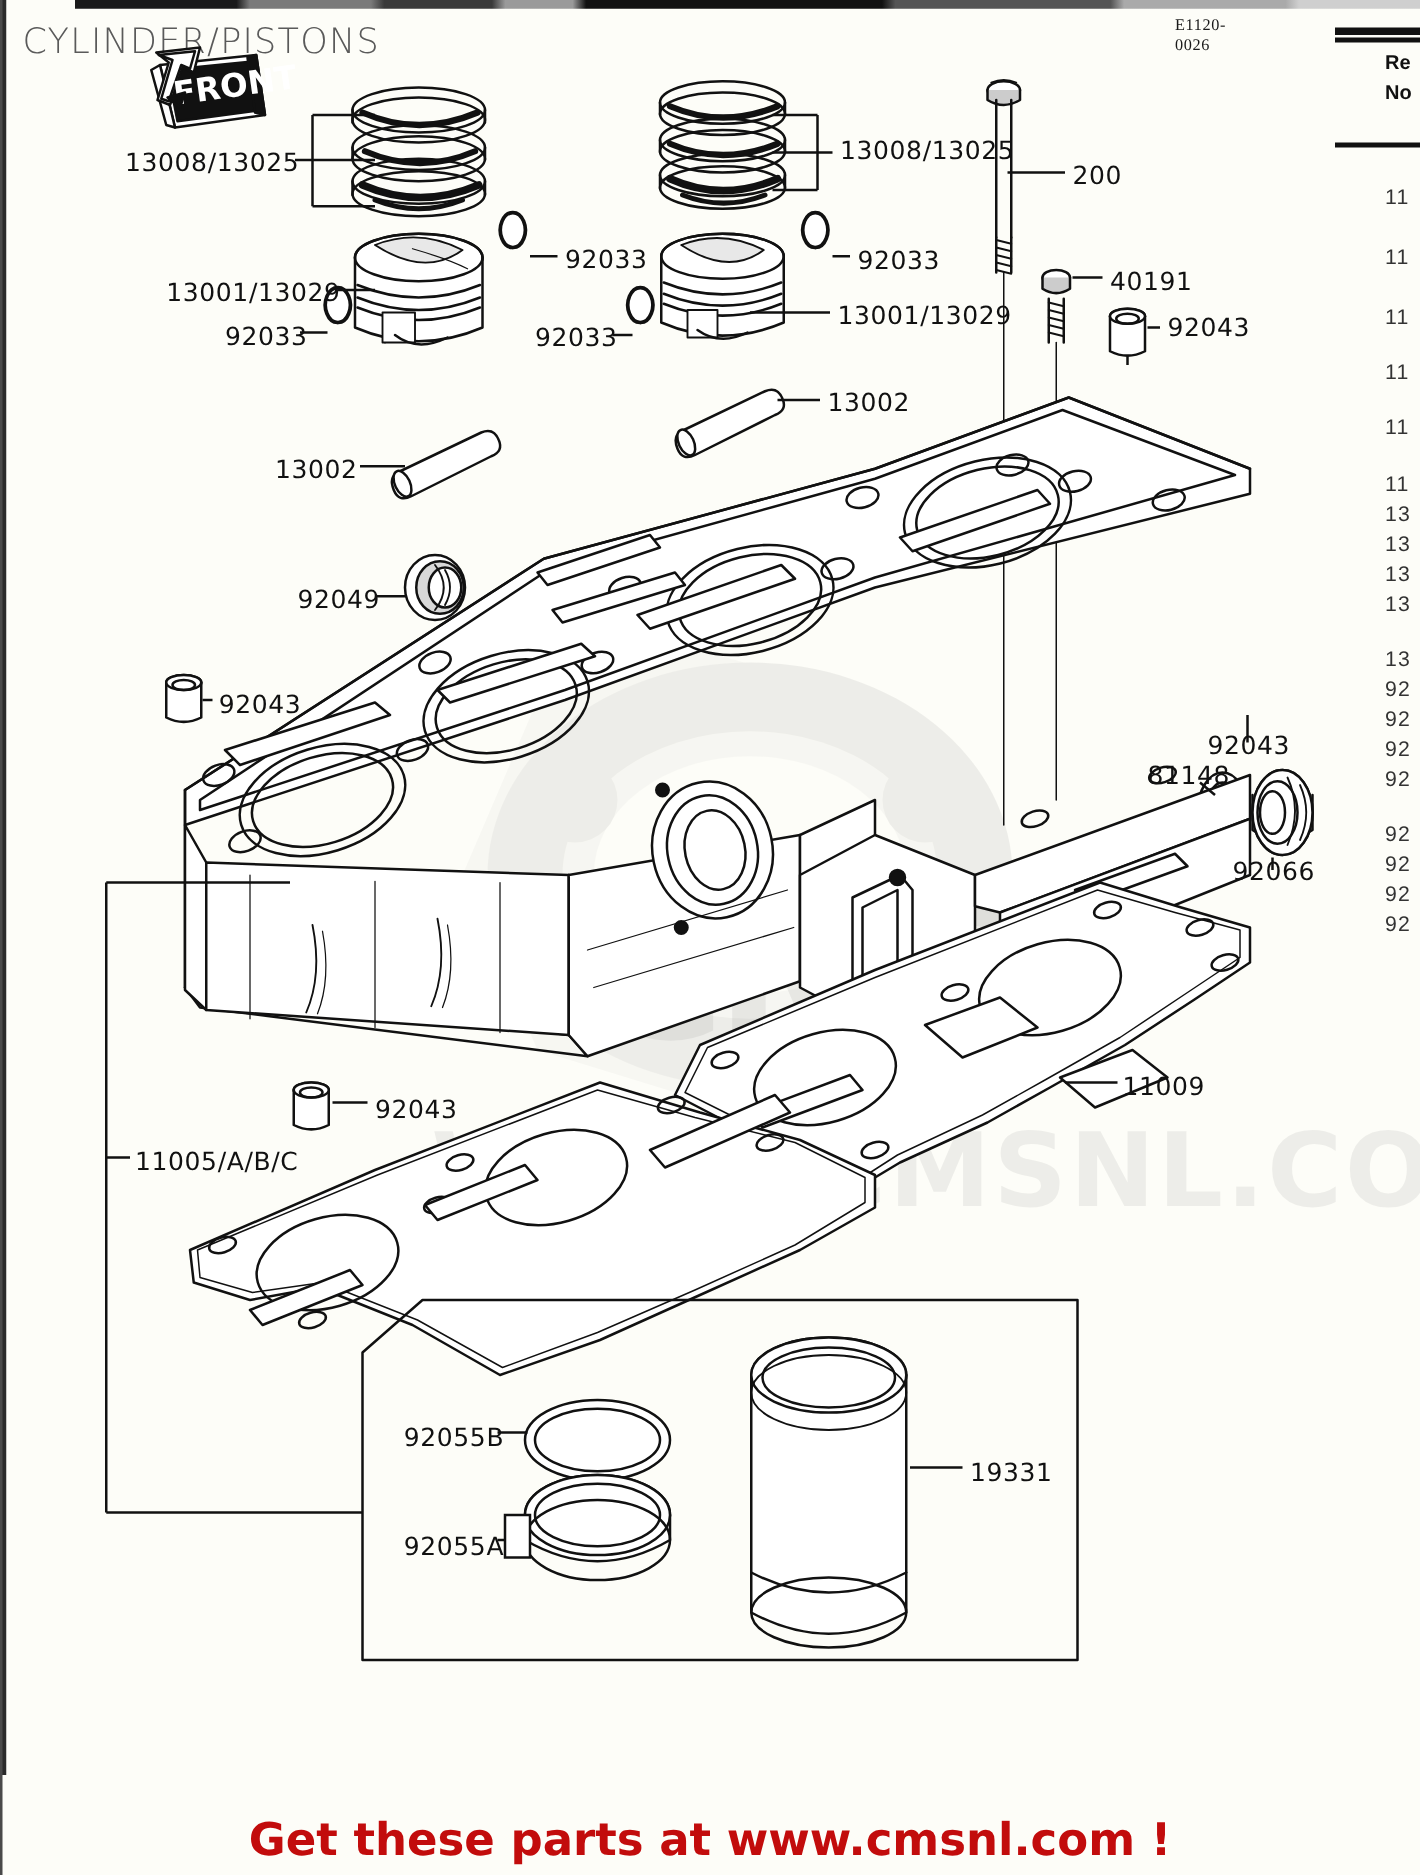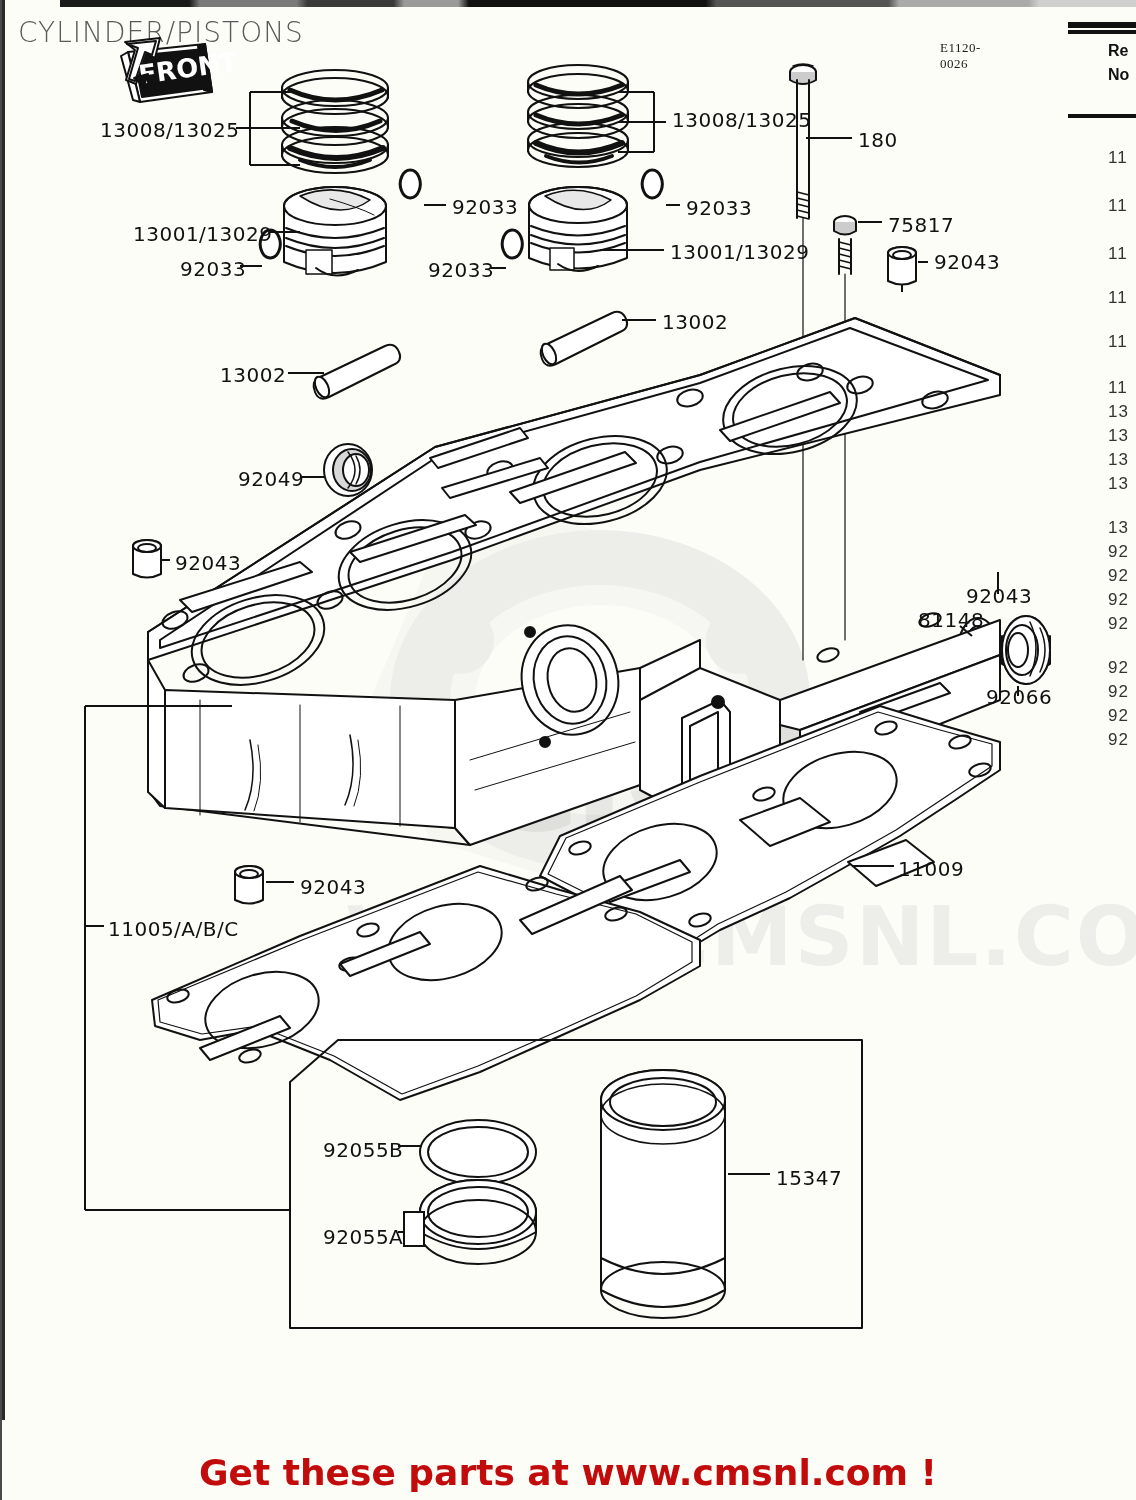--- a/index.html
+++ b/index.html
@@ -11,21 +11,21 @@
   #sheet{position:absolute;left:0;top:0;width:928px;height:1500px;}
   .topbar{position:absolute;left:60px;top:0px;width:1076px;height:7px;
           background:linear-gradient(90deg,#1a1a1a 0%,#1a1a1a 12%,#7a7a7a 13%,#7a7a7a 22%,#3a3a3a 23%,#3a3a3a 31%,#9a9a9a 32%,#9a9a9a 37%,#111 38%,#111 60%,#555 61%,#555 77%,#aaa 78%,#aaa 90%,#cfcfcf 91%,#cfcfcf 100%);}
   .topbar2{position:absolute;left:1068px;top:22px;width:68px;height:6px;background:#111;}
   .leftedge{position:absolute;left:0px;top:0px;width:5px;height:1420px;background:#2a2a2a;}
   .leftedge2{position:absolute;left:0px;top:0px;width:2px;height:1500px;background:#4a4a4a;}
 
   .title{position:absolute;left:18px;top:16px;font-size:28px;letter-spacing:1px;color:#5a5a5a;
          font-family:"DejaVu Sans", sans-serif;font-weight:300;}
   .refcode{position:absolute;left:940px;top:12px;font-size:13px;color:#1a1a1a;
-           font-family:"Liberation Serif", serif;letter-spacing:0.5px;margin-top:28px;}
+           font-family:"Liberation Serif", serif;letter-spacing:0.5px;}
 
   
   .rpanel{position:absolute;left:1068px;top:30px;width:68px;height:720px;}
   .rpanel .rule{position:absolute;left:0;width:68px;height:4px;background:#111;}
   .rpanel .hdr{position:absolute;left:40px;font-weight:bold;font-size:16px;color:#111;}
   .rpanel .num{position:absolute;left:40px;font-size:17px;color:#333;letter-spacing:1px;}
 
   
   .promo{position:absolute;left:0;top:1452px;width:1136px;text-align:center;
          color:#c20c0c;font-size:36px;font-weight:bold;letter-spacing:0px;
@@ -426,42 +426,42 @@
 
       <path d="M398 1232 L412 1232"></path>
       <rect x="404" y="1212" width="20" height="34" fill="#fff" stroke="#111" stroke-width="2"></rect>
 
       <path d="M728 1174 L770 1174"></path>
     </g>
   </svg>
 
   <div class="lbl" style="left:100px;top:118px">13008/13025</div>
   <div class="lbl" style="left:672px;top:108px">13008/13025</div>
-  <div class="lbl" style="left:858px;top:128px">180</div>
-  <div class="lbl" style="left:888px;top:213px">75817</div>
+  <div class="lbl" style="left:858px;top:128px">200</div>
+  <div class="lbl" style="left:888px;top:213px">40191</div>
   <div class="lbl" style="left:934px;top:250px">92043</div>
   <div class="lbl" style="left:452px;top:195px">92033</div>
   <div class="lbl" style="left:686px;top:196px">92033</div>
   <div class="lbl" style="left:133px;top:222px">13001/13029</div>
   <div class="lbl" style="left:670px;top:240px">13001/13029</div>
   <div class="lbl" style="left:180px;top:257px">92033</div>
   <div class="lbl" style="left:428px;top:258px">92033</div>
   <div class="lbl" style="left:662px;top:310px">13002</div>
   <div class="lbl" style="left:220px;top:363px">13002</div>
   <div class="lbl" style="left:238px;top:467px">92049</div>
   <div class="lbl" style="left:175px;top:551px">92043</div>
   <div class="lbl" style="left:966px;top:584px">92043</div>
   <div class="lbl" style="left:918px;top:608px">81148</div>
   <div class="lbl" style="left:986px;top:685px">92066</div>
   <div class="lbl" style="left:898px;top:857px">11009</div>
   <div class="lbl" style="left:300px;top:875px">92043</div>
   <div class="lbl" style="left:108px;top:917px">11005/A/B/C</div>
   <div class="lbl" style="left:323px;top:1138px">92055B</div>
   <div class="lbl" style="left:323px;top:1225px">92055A</div>
-  <div class="lbl" style="left:776px;top:1166px">15347</div>
+  <div class="lbl" style="left:776px;top:1166px">19331</div>
 
   <div class="rpanel">
     <div class="rule" style="top:0px"></div>
     <div class="hdr" style="top:12px">Re</div>
     <div class="hdr" style="top:36px">No</div>
     <div class="rule" style="top:84px"></div>
 
     <div class="num" style="top:118px">11</div>
     <div class="num" style="top:166px">11</div>
     <div class="num" style="top:214px">11</div>

